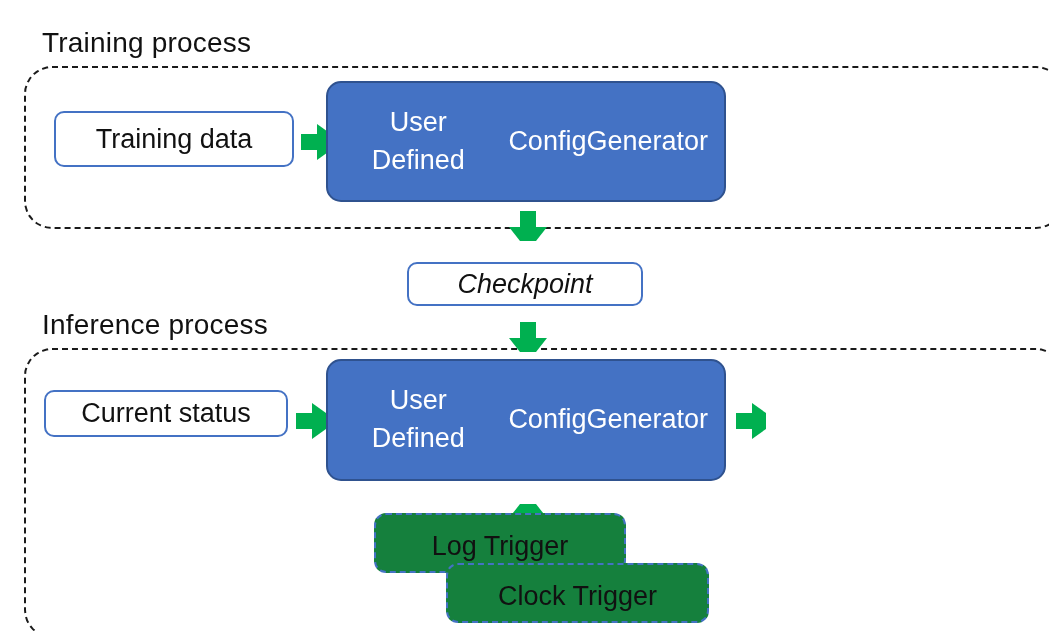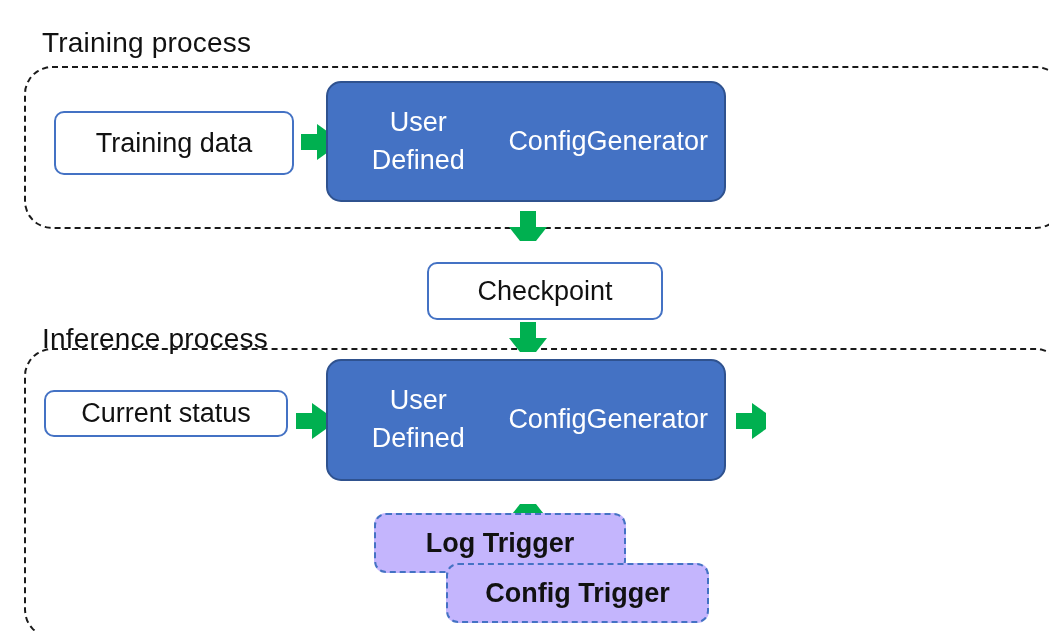--- a/index.html
+++ b/index.html
@@ -27,23 +27,23 @@
     position:absolute; background:#ffffff; border:2.5px solid var(--accent-blue);
     border-radius:10px; display:flex; align-items:center; justify-content:center;
     font-size:27px; color:var(--text-black); z-index:3;
   }
   .blue-box {
     position:absolute; background:var(--accent-blue); border:2.5px solid var(--accent-blue-dark);
     border-radius:15px; display:flex; flex-direction:row; align-items:center; justify-content:center;
     font-size:27px; color:var(--box-text-white); z-index:3; line-height:1.4; text-align:center;
   }
   .trigger-box {
-    position:absolute; background:#c4b5fd; border:2.5px dashed var(--accent-blue);
-    border-radius:12px; display:flex; align-items:center; justify-content:center;
-    font-size:27px; color:var(--text-black);font-weight:bold;
+    position:absolute; background:#15803d; border:2.5px dashed var(--accent-blue);
+    border-radius:12px; display:flex; align-items:flex-start; justify-content:center;
+    font-size:27px; color:var(--text-black);
   }
   .arrow-h { position:absolute; display:flex; align-items:center; z-index:2; }
   .arrow-h .shaft { flex:1; height:8px; background:var(--arrow-green); }
   .arrow-h .head-right {
     width:0; height:0; border-top:10px solid transparent;
     border-bottom:10px solid transparent; border-left:14px solid var(--arrow-green);
   }
   .arrow-v { position:absolute; display:flex; flex-direction:column; align-items:center; z-index:2; }
   .arrow-v .shaft { flex:1; width:9px; background:var(--arrow-green); }
   .arrow-v .head-down {
@@ -57,49 +57,49 @@
 </style>
 </head>
 <body>
 
 <div class="canvas">
 
   <div class="section-label" style="left:18px; top:3px;">Training process</div>
 
   <div class="dashed-container" style="left:8px; top:50px; width:1040px; height:163px;"></div>
 
-  <div class="white-box" style="left:38px; top:95px; width:240px; height:64px;">
+  <div class="white-box" style="left:38px; top:95px; width:240px; height:56px;">
     <span>Training data</span>
   </div>
 
   <div class="arrow-h" style="left:277px; top:116px; width:34px; height:20px;">
     <div class="shaft"></div>
     <div class="head-right"></div>
   </div>
 
   <div class="blue-box" style="left:310px; top:65px; width:400px; height:121px;">
     <span>User Defined</span>
     <span>ConfigGenerator</span>
   </div>
 
   <div class="arrow-v" style="left:501px; top:187px; width:22px; height:59px;">
     <div class="shaft"></div>
     <div class="head-down"></div>
   </div>
 
-  <div class="white-box" style="left:411px; top:246px; width:236px; height:58px;">
+  <div class="white-box" style="left:391px; top:246px; width:236px; height:44px;font-style:italic;">
     <span>Checkpoint</span>
   </div>
 
   <div class="arrow-v" style="left:501px; top:298px; width:22px; height:46px;">
     <div class="shaft"></div>
     <div class="head-down"></div>
   </div>
 
-  <div class="section-label" style="left:18px; top:285px;margin-top:14px;">Inference process</div>
+  <div class="section-label" style="left:18px; top:285px;">Inference process</div>
 
   <div class="dashed-container" style="left:8px; top:332px; width:1040px; height:290px;"></div>
 
   <div class="white-box" style="left:28px; top:374px; width:244px; height:47px;">
     <span>Current status</span>
   </div>
 
   <div class="arrow-h" style="left:272px; top:395px; width:39px; height:20px;">
     <div class="shaft"></div>
     <div class="head-right"></div>
@@ -119,16 +119,16 @@
   <div class="arrow-v" style="left:501px; top:464px; width:22px; height:34px;">
     <div class="head-up"></div>
     <div class="shaft"></div>
   </div>
 
   <div class="trigger-box" style="left:358px; top:497px; width:252px; height:60px; z-index:3;">
     <span>Log Trigger</span>
   </div>
 
   <div class="trigger-box" style="left:430px; top:547px; width:263px; height:60px; z-index:4;">
-    <span>Config Trigger</span>
+    <span>Clock Trigger</span>
   </div>
 
 </div>
 
 </body></html>

